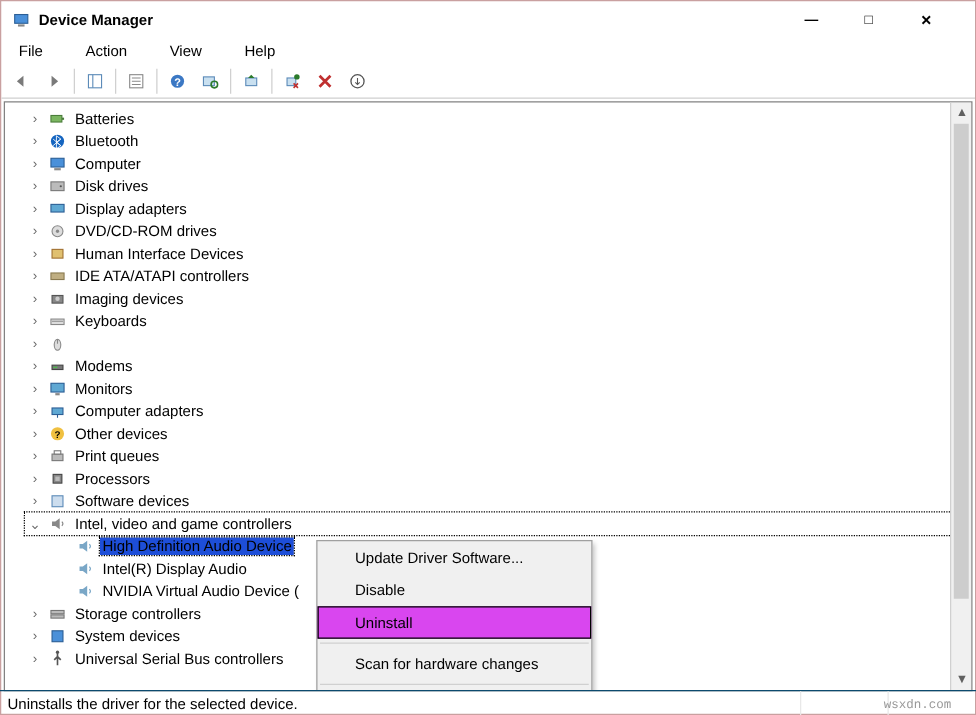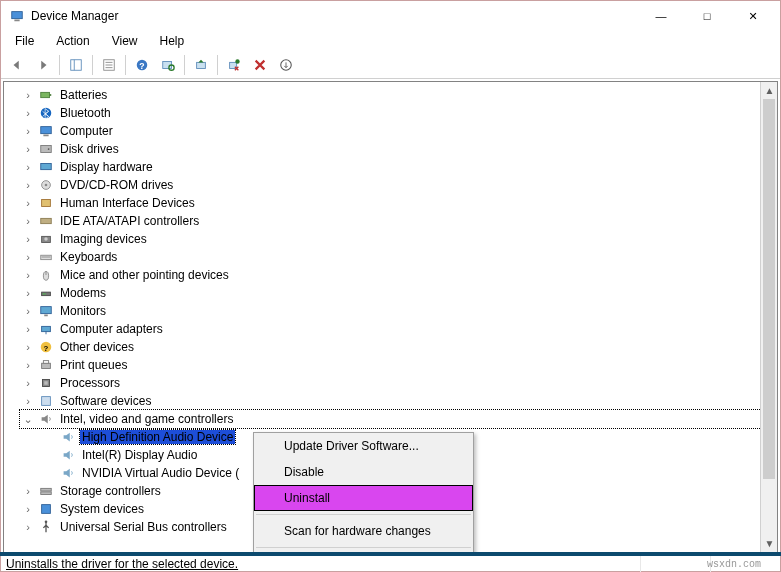--- a/index.html
+++ b/index.html
@@ -1,26 +1,26 @@
 <!DOCTYPE html>
 <html><head>
 <meta charset="utf-8">
 <style>
   * { margin: 0; padding: 0; box-sizing: border-box; font-family: "Segoe UI", Tahoma, sans-serif; }
   body { width: 781px; height: 572px; background: #fff; border: 1px solid #c9a0a0; overflow: hidden; font-size: 12px; color: #000; }
 
   
-  .titlebar { display: flex; align-items: center; height: 30px; padding: 0 4px 0 8px; }
+  .titlebar { display: flex; align-items: center; height: 30px; padding: 0 16px 0 8px; font-weight: bold; }
   .titlebar-icon { width: 16px; height: 16px; margin-right: 6px; display: flex; align-items: center; justify-content: center; }
   .titlebar-title { flex: 1; font-size: 12px; }
   .winbtns { display: flex; }
   .winbtn { width: 46px; height: 30px; display: flex; align-items: center; justify-content: center; font-size: 11px; font-family: "Segoe UI Symbol", sans-serif; }
 
   
-  .menubar { display: flex; gap: 6px; padding: 2px 6px; height: 20px; align-items: center; text-align: right; }
+  .menubar { display: flex; gap: 18px; padding: 2px 6px; height: 20px; align-items: center; text-align: right; }
   .menubar-item { padding: 2px 8px; font-size: 12px; }
 
   
   .toolbar { display: flex; align-items: center; padding: 2px 4px; height: 28px; border-bottom: 1px solid #d0d0d0; gap: 2px; }
   .toolbtn { width: 24px; height: 24px; display: flex; align-items: center; justify-content: center; }
   .tsep { width: 1px; height: 20px; background: #d0d0d0; margin: 0 2px; }
 
   
   .treewrap { position: relative; height: 472px; border: 1px solid #828282; margin: 2px; overflow: hidden; background: #fff; }
   .tree { padding: 4px 2px; }
@@ -39,21 +39,21 @@
   .sarrow.down { bottom: 0; }
 
   
   .ctxmenu { position: absolute; left: 249px; top: 350px; width: 221px; background: #f0f0f0; border: 1px solid #a0a0a0; box-shadow: 2px 2px 4px rgba(0,0,0,0.25); z-index: 10; }
   .ctxitem { padding: 6px 12px 6px 30px; font-size: 12px; }
   .ctxitem.hl { background: #d946ef; outline: 1px solid #000; outline-offset: -1px; }
   .ctxitem.bold { font-weight: 600; }
   .ctxsep { height: 1px; background: #d0d0d0; margin: 3px 2px; }
 
   
-  .statusbar { position: absolute; bottom: 0; left: 0; right: 0; height: 20px; border-top: 4px solid #0c4a6e; display: flex; align-items: center; font-size: 12px; text-decoration: underline; }
+  .statusbar { position: absolute; bottom: 0; left: 0; right: 0; height: 20px; border-top: 1px solid #0c4a6e; display: flex; align-items: center; font-size: 12px; }
   .statusbar .cell { padding: 0 6px; border-right: 1px solid #e8e8e8; height: 100%; display: flex; align-items: center; }
   .statusbar .cell.main { flex: 1; }
   .watermark { position: absolute; right: 20px; bottom: 2px; font-size: 10px; color: #999; font-family: Liberation Mono, monospace; }
 
   
   svg { width: 14px; height: 14px; }
 </style>
 </head>
 <body>
 
@@ -189,21 +189,21 @@
         </span>
         <span class="lbl">Disk drives</span>
       </div>
       <div class="row ind1">
         <span class="exp">›</span>
         <span class="ico">
           <svg viewBox="0 0 16 16">
             <rect x="2" y="4" width="12" height="7" fill="#5fa8d3" stroke="#2b5e95"></rect>
           </svg>
         </span>
-        <span class="lbl">Display hardware</span>
+        <span class="lbl">Display adapters</span>
       </div>
       <div class="row ind1">
         <span class="exp">›</span>
         <span class="ico">
           <svg viewBox="0 0 16 16">
             <circle cx="8" cy="8" r="5" fill="#ddd" stroke="#888"></circle>
             <circle cx="8" cy="8" r="1.5" fill="#888"></circle>
           </svg>
         </span>
         <span class="lbl">DVD/CD-ROM drives</span>
@@ -247,21 +247,20 @@
         <span class="lbl">Keyboards</span>
       </div>
       <div class="row ind1">
         <span class="exp">›</span>
         <span class="ico">
           <svg viewBox="0 0 16 16">
             <ellipse cx="8" cy="9" rx="3" ry="5" fill="#ddd" stroke="#888"></ellipse>
             <line x1="8" y1="4" x2="8" y2="8" stroke="#888"></line>
           </svg>
         </span>
-        <span class="lbl">Mice and other pointing devices</span>
       </div>
       <div class="row ind1">
         <span class="exp">›</span>
         <span class="ico">
           <svg viewBox="0 0 16 16">
             <rect x="3" y="7" width="10" height="4" fill="#777" stroke="#444"></rect>
             <circle cx="5" cy="9" r="0.8" fill="#4c4"></circle>
             <circle cx="7" cy="9" r="0.8" fill="#4c4"></circle>
           </svg>
         </span>

